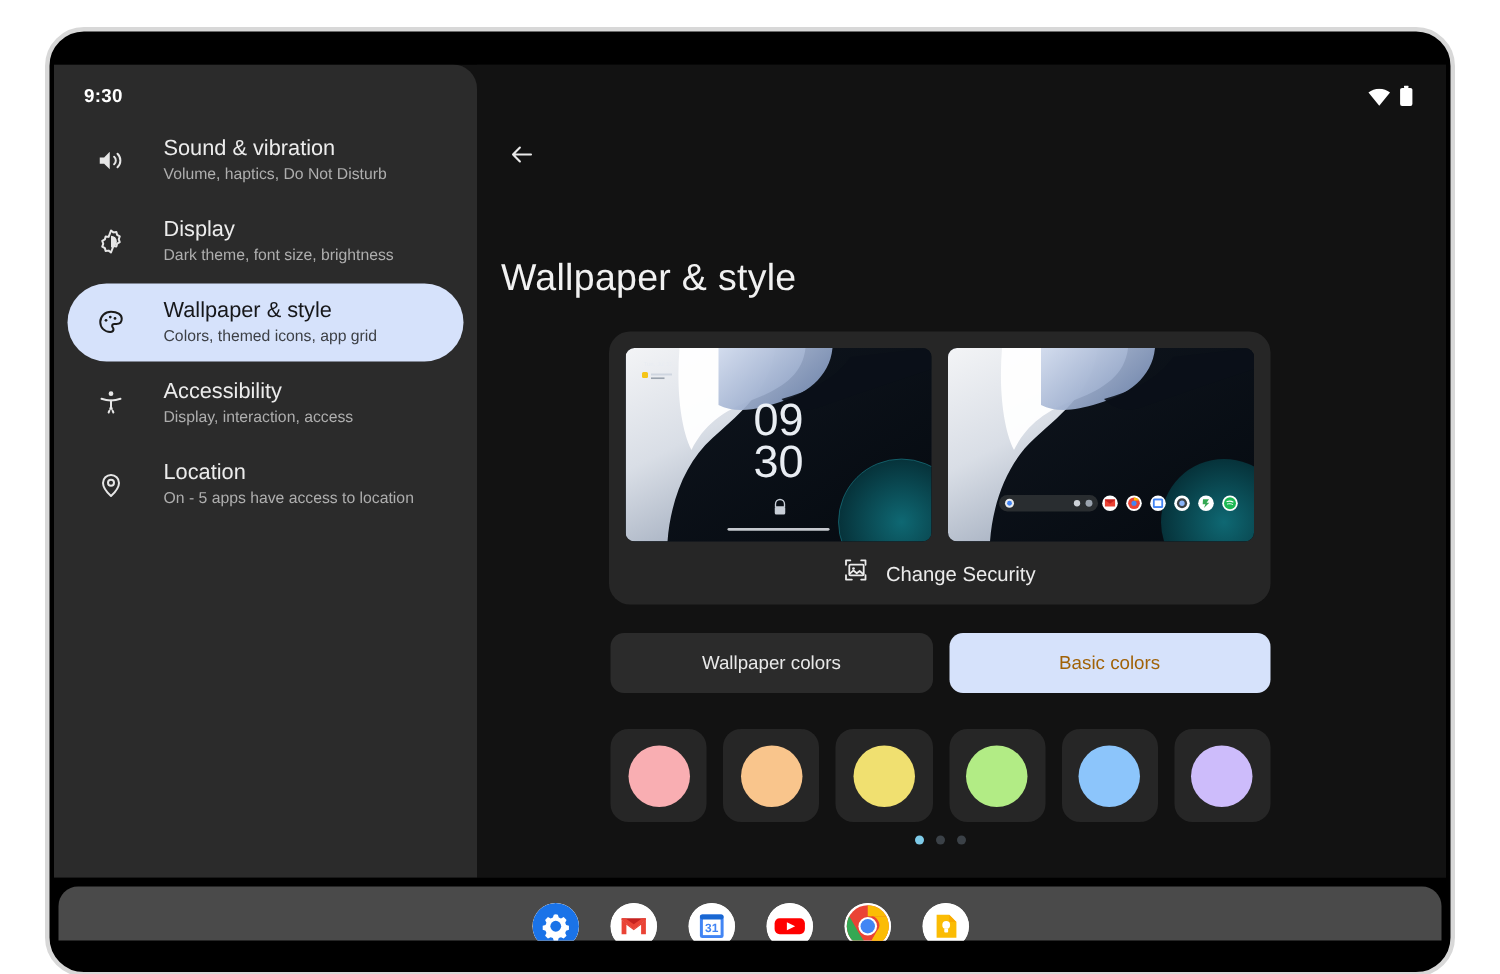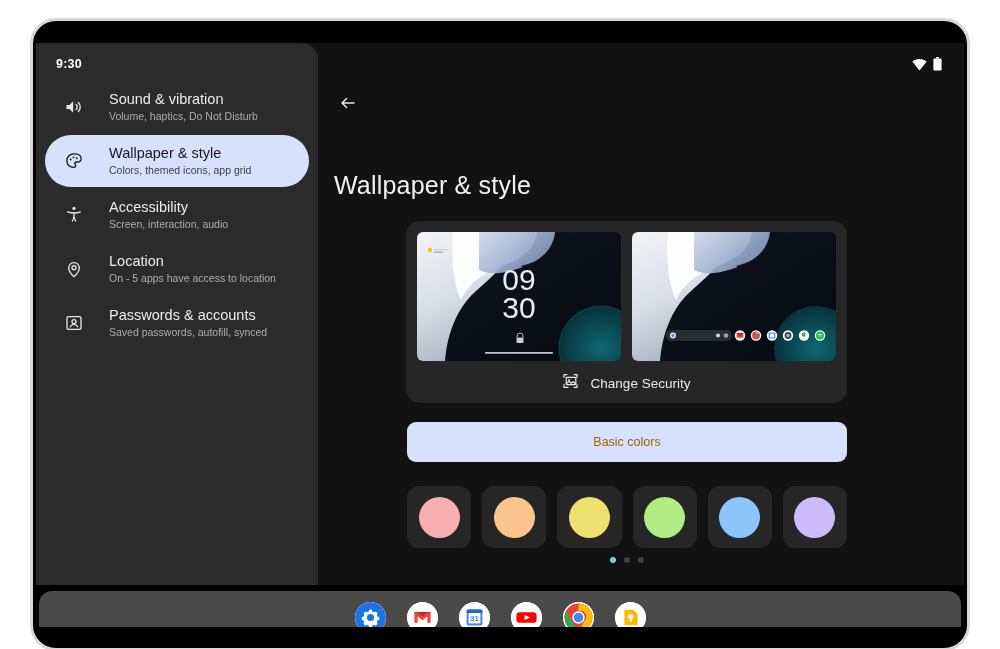--- a/index.html
+++ b/index.html
@@ -258,20 +258,32 @@
                   <path d="M3 9.5v5h3.5L11 19V5L6.5 9.5H3z" fill="currentColor" stroke="none"></path>
                   <path d="M14.5 9a4 4 0 0 1 0 6"></path>
                   <path d="M17.2 6.6a7.5 7.5 0 0 1 0 10.8"></path>
                 </svg>
               </span>
               <span class="nav-text">
                 <span class="nav-title" style="display:block">Sound &amp; vibration</span>
                 <span class="nav-sub" style="display:block">Volume, haptics, Do Not Disturb</span>
               </span>
             </div>
+            <div class="nav-item">
+              <span class="nav-icon">
+                <svg width="20" height="20" viewBox="0 0 24 24" fill="none" stroke="currentColor" stroke-width="1.6" stroke-linecap="round" stroke-linejoin="round">
+                  <path d="M12 3.2l1.9 1.5 2.4-.3.6 2.3 2.1 1.2-.8 2.3.8 2.3-2.1 1.2-.6 2.3-2.4-.3L12 20.8l-1.9-1.5-2.4.3-.6-2.3-2.1-1.2.8-2.3-.8-2.3 2.1-1.2.6-2.3 2.4.3L12 3.2z"></path>
+                  <path d="M12 7.3V16.7a4.7 4.7 0 0 0 0-9.4z" fill="currentColor" stroke="none"></path>
+                </svg>
+              </span>
+              <span class="nav-text">
+                <span class="nav-title" style="display:block">Display</span>
+                <span class="nav-sub" style="display:block">Dark theme, font size, brightness</span>
+              </span>
+            </div>
             <div class="nav-item active">
               <span class="nav-icon">
                 <svg width="20" height="20" viewBox="0 0 24 24" fill="none" stroke="currentColor" stroke-width="1.6" stroke-linecap="round" stroke-linejoin="round">
                   <path d="M12 3.4c-4.8 0-8.6 3.6-8.6 8.2 0 4.6 3.5 8 8 8 1.6 0 2.6-1 2.6-2.2 0-.6-.2-1-.6-1.4-.3-.4-.5-.7-.5-1.2 0-.9.8-1.6 1.8-1.6h1.6c2.6 0 4.3-1.7 4.3-4.2 0-3.3-3.5-5.6-8.6-5.6z"></path>
                   <circle cx="8" cy="10.2" r="1.1" fill="currentColor" stroke="none"></circle>
                   <circle cx="11.4" cy="7.6" r="1.1" fill="currentColor" stroke="none"></circle>
                   <circle cx="15.2" cy="8.7" r="1.1" fill="currentColor" stroke="none"></circle>
                 </svg>
               </span>
               <span class="nav-text">
@@ -283,46 +295,33 @@
               <span class="nav-icon">
                 <svg width="20" height="20" viewBox="0 0 24 24" fill="none" stroke="currentColor" stroke-width="1.6" stroke-linecap="round" stroke-linejoin="round">
                   <circle cx="12" cy="4.1" r="1.9" fill="currentColor" stroke="none"></circle>
                   <path d="M4.4 8.2c2.4.9 5 1.4 7.6 1.4s5.2-.5 7.6-1.4"></path>
                   <path d="M12 9.6v5.2"></path>
                   <path d="M12 14.8l-2.4 5.6M12 14.8l2.4 5.6" stroke-dasharray="1.6 1.6"></path>
                 </svg>
               </span>
               <span class="nav-text">
                 <span class="nav-title" style="display:block">Accessibility</span>
-                <span class="nav-sub" style="display:block">Screen, interaction, audio</span>
+                <span class="nav-sub" style="display:block">Display, interaction, access</span>
               </span>
             </div>
             <div class="nav-item">
               <span class="nav-icon">
                 <svg width="20" height="20" viewBox="0 0 24 24" fill="none" stroke="currentColor" stroke-width="1.6" stroke-linecap="round" stroke-linejoin="round">
                   <path d="M12 21.2s6.4-6 6.4-10.5a6.4 6.4 0 1 0-12.8 0C5.6 15.2 12 21.2 12 21.2z"></path>
                   <circle cx="12" cy="10.5" r="2.4"></circle>
                 </svg>
               </span>
               <span class="nav-text">
                 <span class="nav-title" style="display:block">Location</span>
                 <span class="nav-sub" style="display:block">On - 5 apps have access to location</span>
-              </span>
-            </div>
-            <div class="nav-item">
-              <span class="nav-icon">
-                <svg width="20" height="20" viewBox="0 0 24 24" fill="none" stroke="currentColor" stroke-width="1.6" stroke-linecap="round" stroke-linejoin="round">
-                  <rect x="3.6" y="4.4" width="16.8" height="15.2" rx="1.8"></rect>
-                  <circle cx="12" cy="10.3" r="2.4"></circle>
-                  <path d="M7.6 16.6c.9-1.9 2.5-2.9 4.4-2.9s3.5 1 4.4 2.9"></path>
-                </svg>
-              </span>
-              <span class="nav-text">
-                <span class="nav-title" style="display:block">Passwords &amp; accounts</span>
-                <span class="nav-sub" style="display:block">Saved passwords, autofill, synced</span>
               </span>
             </div>
           </div>
       </div>
 
       <div id="main">
 
         <div id="status-icons">
           <span>
             <svg width="15" height="12" viewBox="0 0 15 12" fill="currentColor">
@@ -433,20 +432,21 @@
                 <rect x="3.2" y="4.4" width="9.6" height="7.2" rx="0.8"></rect>
                 <circle cx="6" cy="7" r="0.9" fill="#ebebeb" stroke="none"></circle>
                 <path d="M3.4 10.6l2.6-2.3 2.2 1.9 1.9-1.5 2.5 2.1"></path>
               </svg>
             </span>
             <span id="change-wallpaper-label">Change Security</span>
           </div>
         </div>
 
         <div id="color-tabs">
+            <div class="color-tab">Wallpaper colors</div>
             <div class="color-tab selected">Basic colors</div>
           </div>
 
         <div id="swatch-row">
             <div class="swatch-tile">
               <div class="swatch-dot" style="background: rgb(249, 174, 178);"></div>
             </div>
             <div class="swatch-tile">
               <div class="swatch-dot" style="background: rgb(249, 197, 140);"></div>
             </div>

